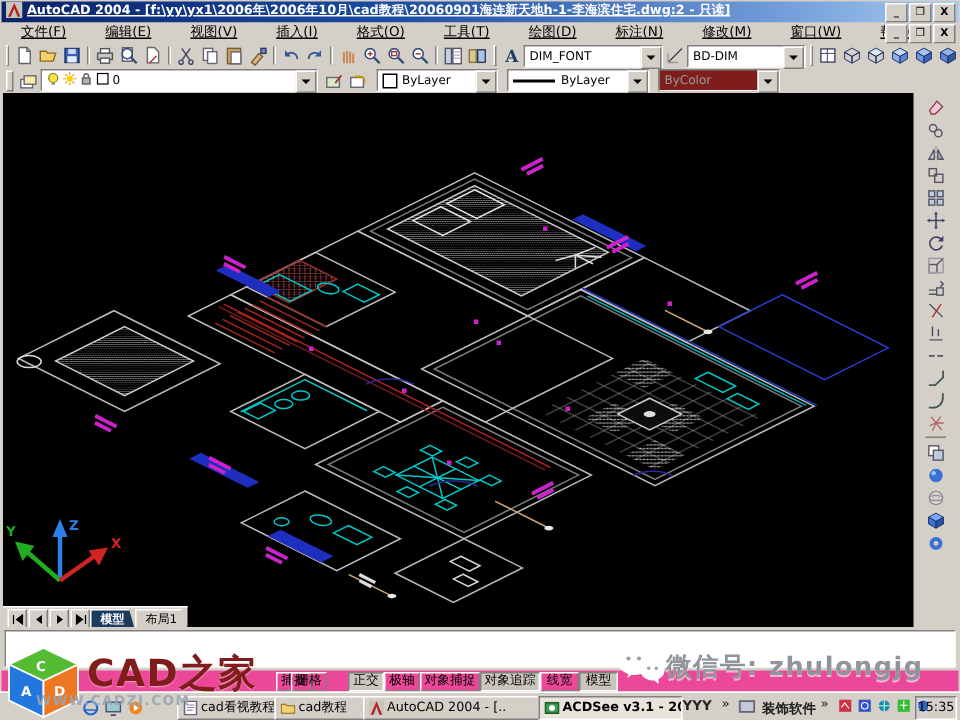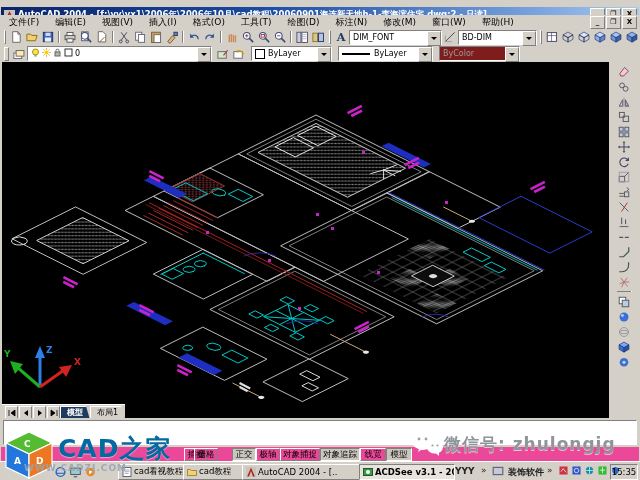--- a/index.html
+++ b/index.html
@@ -1,30 +1,30 @@
 <!DOCTYPE html>
 <html><head>
 <meta charset="utf-8">
 <style>
   html,body{margin:0;padding:0;background:#333;}
   .app{position:relative;width:640px;height:480px;background:#d4d0c8;overflow:hidden;
        font-family:"DejaVu Sans","Liberation Sans",sans-serif;-webkit-font-smoothing:none;}
   
-  .titlebar{position:absolute;left:1px;top:7px;width:638px;height:14px;
+  .titlebar{position:absolute;left:1px;top:1px;width:638px;height:14px;
     background:linear-gradient(90deg,#0a246a 0%,#1a4aa0 40%,#6f9ad8 80%,#a6caf0 100%);
-    display:flex;align-items:flex-end;color:#fff;font-size:8.5px;font-weight:bold;white-space:nowrap;}
+    display:flex;align-items:flex-start;color:#fff;font-size:8.5px;font-weight:bold;white-space:nowrap;text-decoration:underline;}
   .titlebar .appicon{width:11px;height:11px;margin:0 3px;flex:0 0 auto;}
   .title-text{overflow:hidden;text-overflow:clip;letter-spacing:0;}
   .winbtns{position:absolute;right:2px;top:1px;display:flex;gap:1px;}
   .wbtn{width:13px;height:11px;background:#d4d0c8;font-size:7px;line-height:10px;text-align:center;
         color:#000;font-weight:bold;border:1px solid;border-color:#fff #808080 #808080 #fff;}
   
   .menubar{position:absolute;left:1px;top:15px;width:638px;height:14px;background:#d4d0c8;
     display:flex;align-items:center;font-size:9px;color:#000;}
-  .menu-item{padding:0 8px;height:12px;line-height:12px;}
+  .menu-item{padding:0 13px;height:12px;line-height:12px;text-decoration:underline;}
   .docbtns{position:absolute;right:2px;top:1px;display:flex;gap:1px;}
   
   .tbrow{position:absolute;left:1px;width:638px;background:#d4d0c8;display:flex;align-items:center;}
   .row1{top:29px;height:16px;}
   .row2{top:46px;height:15px;}
   .handle{width:3px;height:12px;margin:0 2px 0 3px;border:1px solid;border-color:#fff #808080 #808080 #fff;}
   .ticon{width:16px;height:14px;display:inline-flex;align-items:center;justify-content:center;flex:0 0 auto;}
   .ticon svg{width:14px;height:14px;}
   .tsep{width:1px;height:12px;background:#808080;border-right:1px solid #fff;margin:0 2px;flex:0 0 auto;}
   .icons{display:flex;align-items:center;height:100%;}
@@ -76,21 +76,21 @@
   .tray{position:absolute;top:3px;display:flex;gap:2px;}
   .tray .ticon{width:11px;height:11px;}
   .tray .ticon svg{width:11px;height:11px;}
   .clock{position:absolute;top:2px;right:2px;width:26px;height:14px;font-size:8.5px;
      border:1px solid;border-color:#808080 #fff #fff #808080;display:flex;align-items:center;justify-content:center;}
   .ql{position:absolute;left:54px;top:3px;display:flex;gap:2px;}
   .ql .ticon{width:13px;height:13px;}
   
   .wm-cube{position:absolute;left:2px;top:430px;width:54px;height:50px;z-index:30;}
   .wm-brand{position:absolute;left:58px;top:432px;z-index:30;font-size:25px;font-weight:bold;
-     color:#0369a1;letter-spacing:1px;text-shadow:0 1px 1px rgba(255,255,255,.5);}
+     color:#7f1d1d;letter-spacing:1px;text-shadow:0 1px 1px rgba(255,255,255,.5);}
   .wm-url{position:absolute;left:24px;top:463px;z-index:31;font-size:9px;font-weight:bold;
      color:rgba(150,165,180,.9);letter-spacing:1px;text-align:right;}
   .wechat{position:absolute;left:410px;top:430px;z-index:30;display:flex;align-items:center;}
   .wechat svg{width:34px;height:28px;}
   .wechat .wx-text{font-size:17px;font-weight:bold;color:#8f959b;letter-spacing:1px;
      text-shadow:0 1px 0 rgba(255,255,255,.6);}
 </style>
 </head>
 <body>
 

